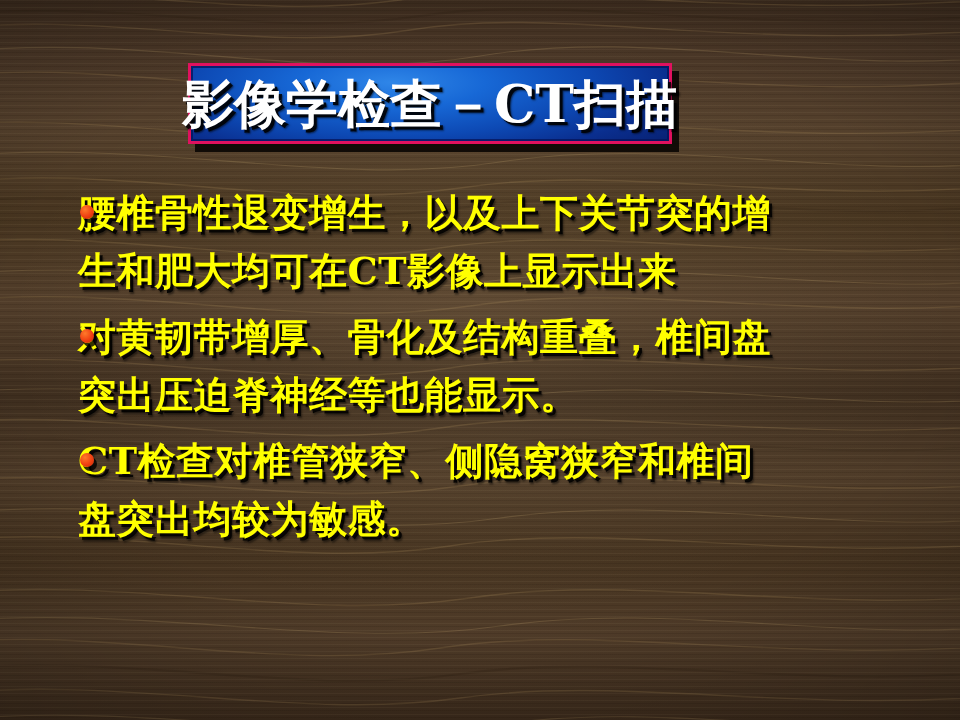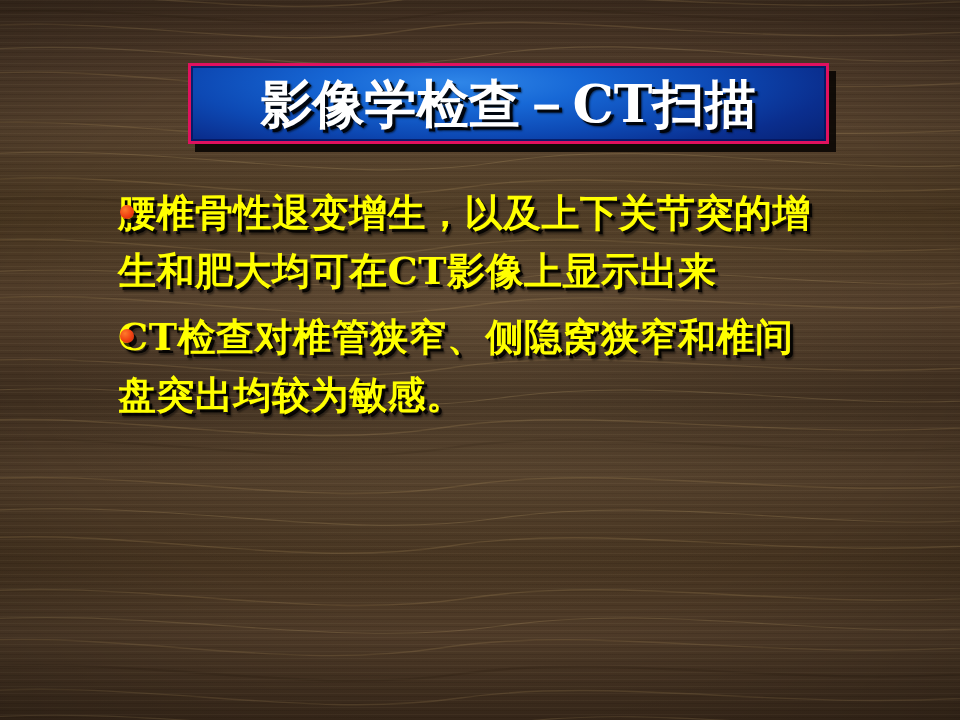--- a/index.html
+++ b/index.html
@@ -65,21 +65,21 @@
         rgba(255, 220, 160, 0.09) 0%,
         rgba(0, 0, 0, 0.0) 55%,
         rgba(0, 0, 0, 0.30) 100%);
   }
 
   
   .title-box {
     position: absolute;
     left: 188px;
     top: 63px;
-    width: 641px;
+    width: 484px;
     height: 81px;
     box-sizing: border-box;
     border: 3px solid #e0115f;
     background:
       radial-gradient(ellipse 75% 130% at 42% 22%,
         #2f86e8 0%,
         #1768d6 26%,
         #0d49b4 55%,
         #0a2e8e 78%,
         #072070 100%);
@@ -107,21 +107,20 @@
       3px 3px 0 rgba(0, 0, 0, 0.85),
       4px 4px 2px rgba(0, 0, 0, 0.55);
   }
 
   
   .body {
     position: absolute;
     left: 0;
     top: 184px;
     width: 820px;
-    padding-left: 40px;
   }
   .bullet-row {
     position: relative;
     display: block;
     padding: 0 40px 0 78px;
     margin-bottom: 8px;
   }
   .bullet-dot {
     position: absolute;
     left: 80px;
@@ -195,20 +194,24 @@
     <div class="title-text">影像学检查－CT扫描</div>
   </div>
 
   <div class="body">
 
     <div class="bullet-row">
       <span class="bullet-dot"></span>
       <span class="bullet-text">腰椎骨性退变增生，以及上下关节突的增生和肥大均可在CT影像上显示出来</span>
     </div>
 
+    <div class="bullet-row">
+      <span class="bullet-dot"></span>
+      <span class="bullet-text">对黄韧带增厚、骨化及结构重叠，椎间盘突出压迫脊神经等也能显示。</span>
+    </div>
 
     <div class="bullet-row">
       <span class="bullet-dot"></span>
       <span class="bullet-text">CT检查对椎管狭窄、侧隐窝狭窄和椎间盘突出均较为敏感。</span>
     </div>
 
 
   </div>
 
 </div>

